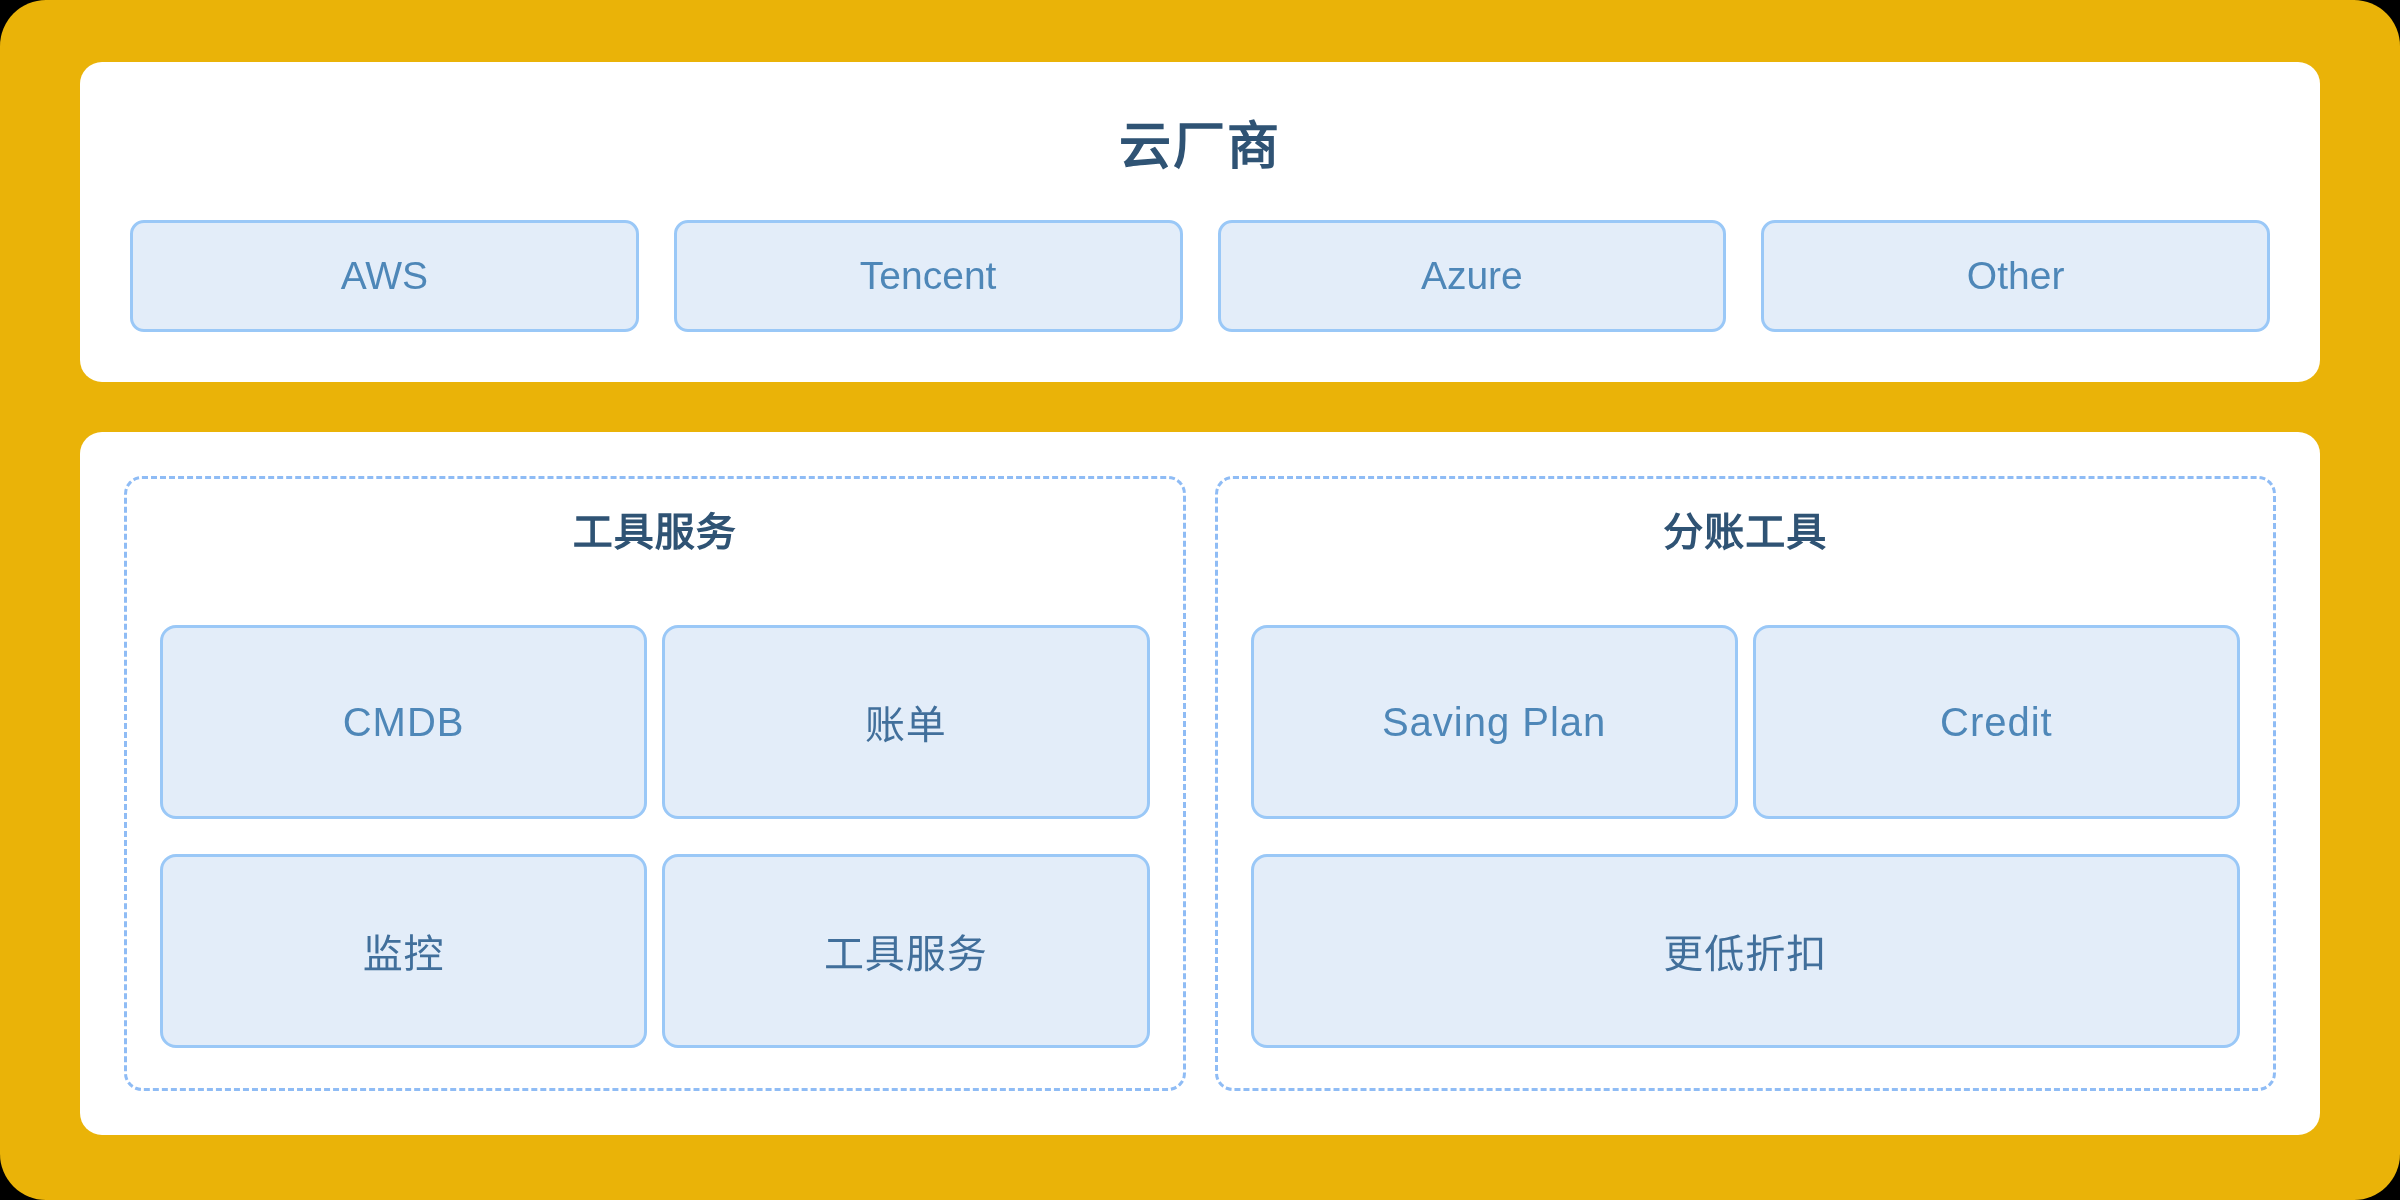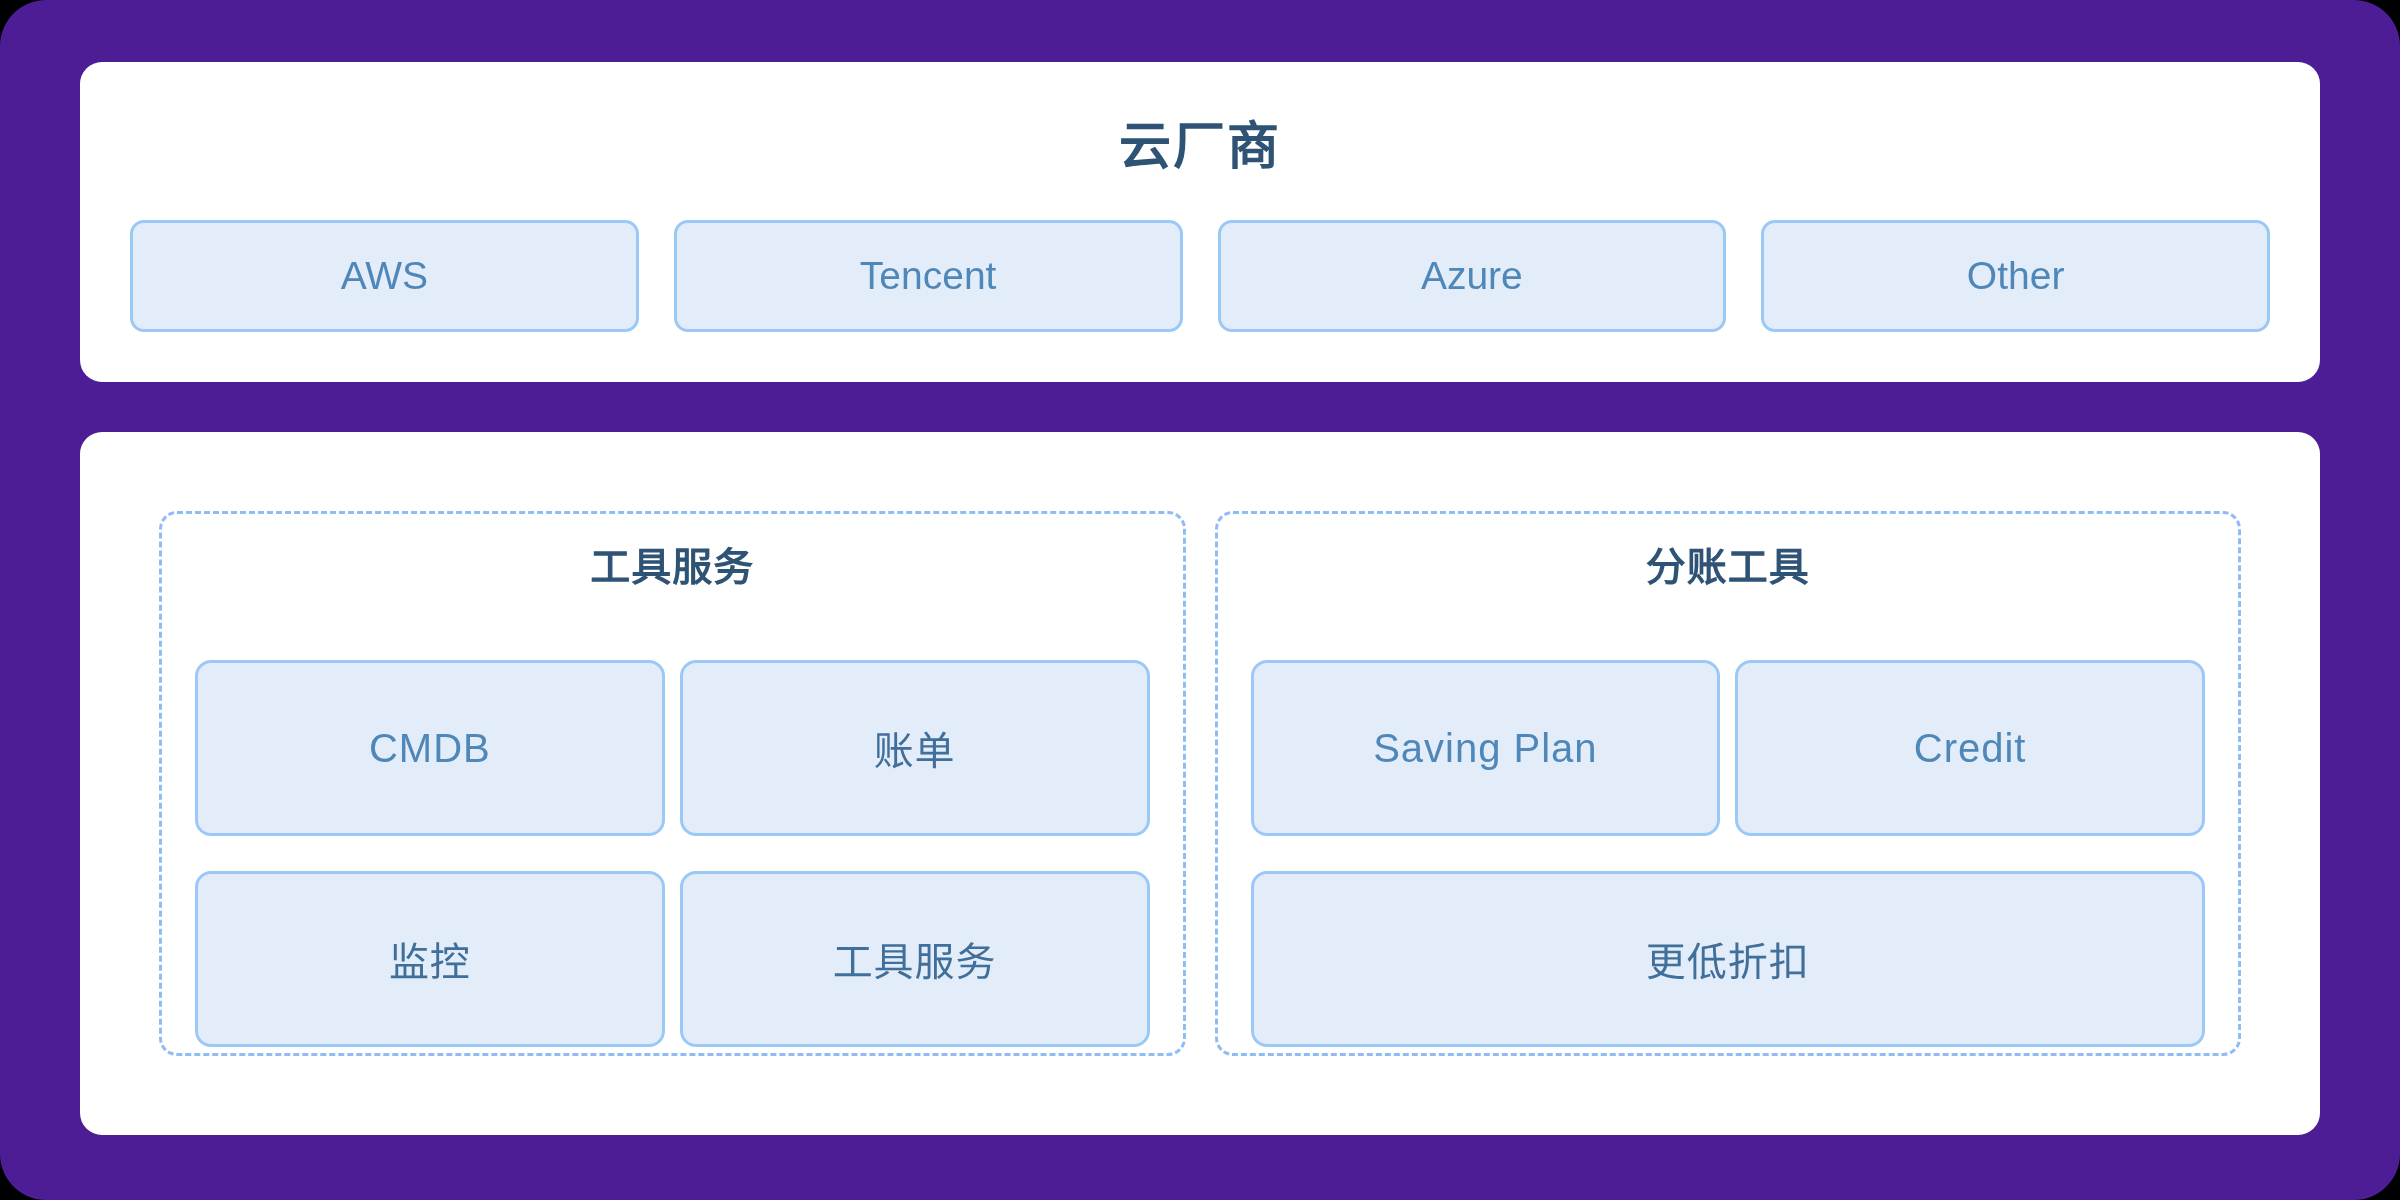--- a/index.html
+++ b/index.html
@@ -15,21 +15,21 @@
     font-family: "Liberation Sans", "DejaVu Sans", sans-serif;
   }
 
   .page {
     position: absolute;
     left: 0;
     top: 0;
     width: 2400px;
     height: 1200px;
     box-sizing: border-box;
-    background: #4c1d95;
+    background: #eab308;
     border-radius: 46px;
     padding: 62px 80px;
   }
 
   
   .card {
     background: #ffffff;
     border-radius: 22px;
     box-sizing: border-box;
     width: 100%;
@@ -70,21 +70,21 @@
     font-weight: 400;
   }
 
   .gap {
     height: 50px;
   }
 
   
   .groups-card {
     height: 703px;
-    padding: 79px;
+    padding: 44px;
     box-sizing: border-box;
     display: flex;
     gap: 29px;
   }
   .group {
     flex: 1 1 0;
     box-sizing: border-box;
     border: 3px dashed #8fbcf5;
     border-radius: 18px;
     padding: 33px 33px 40px 33px;

